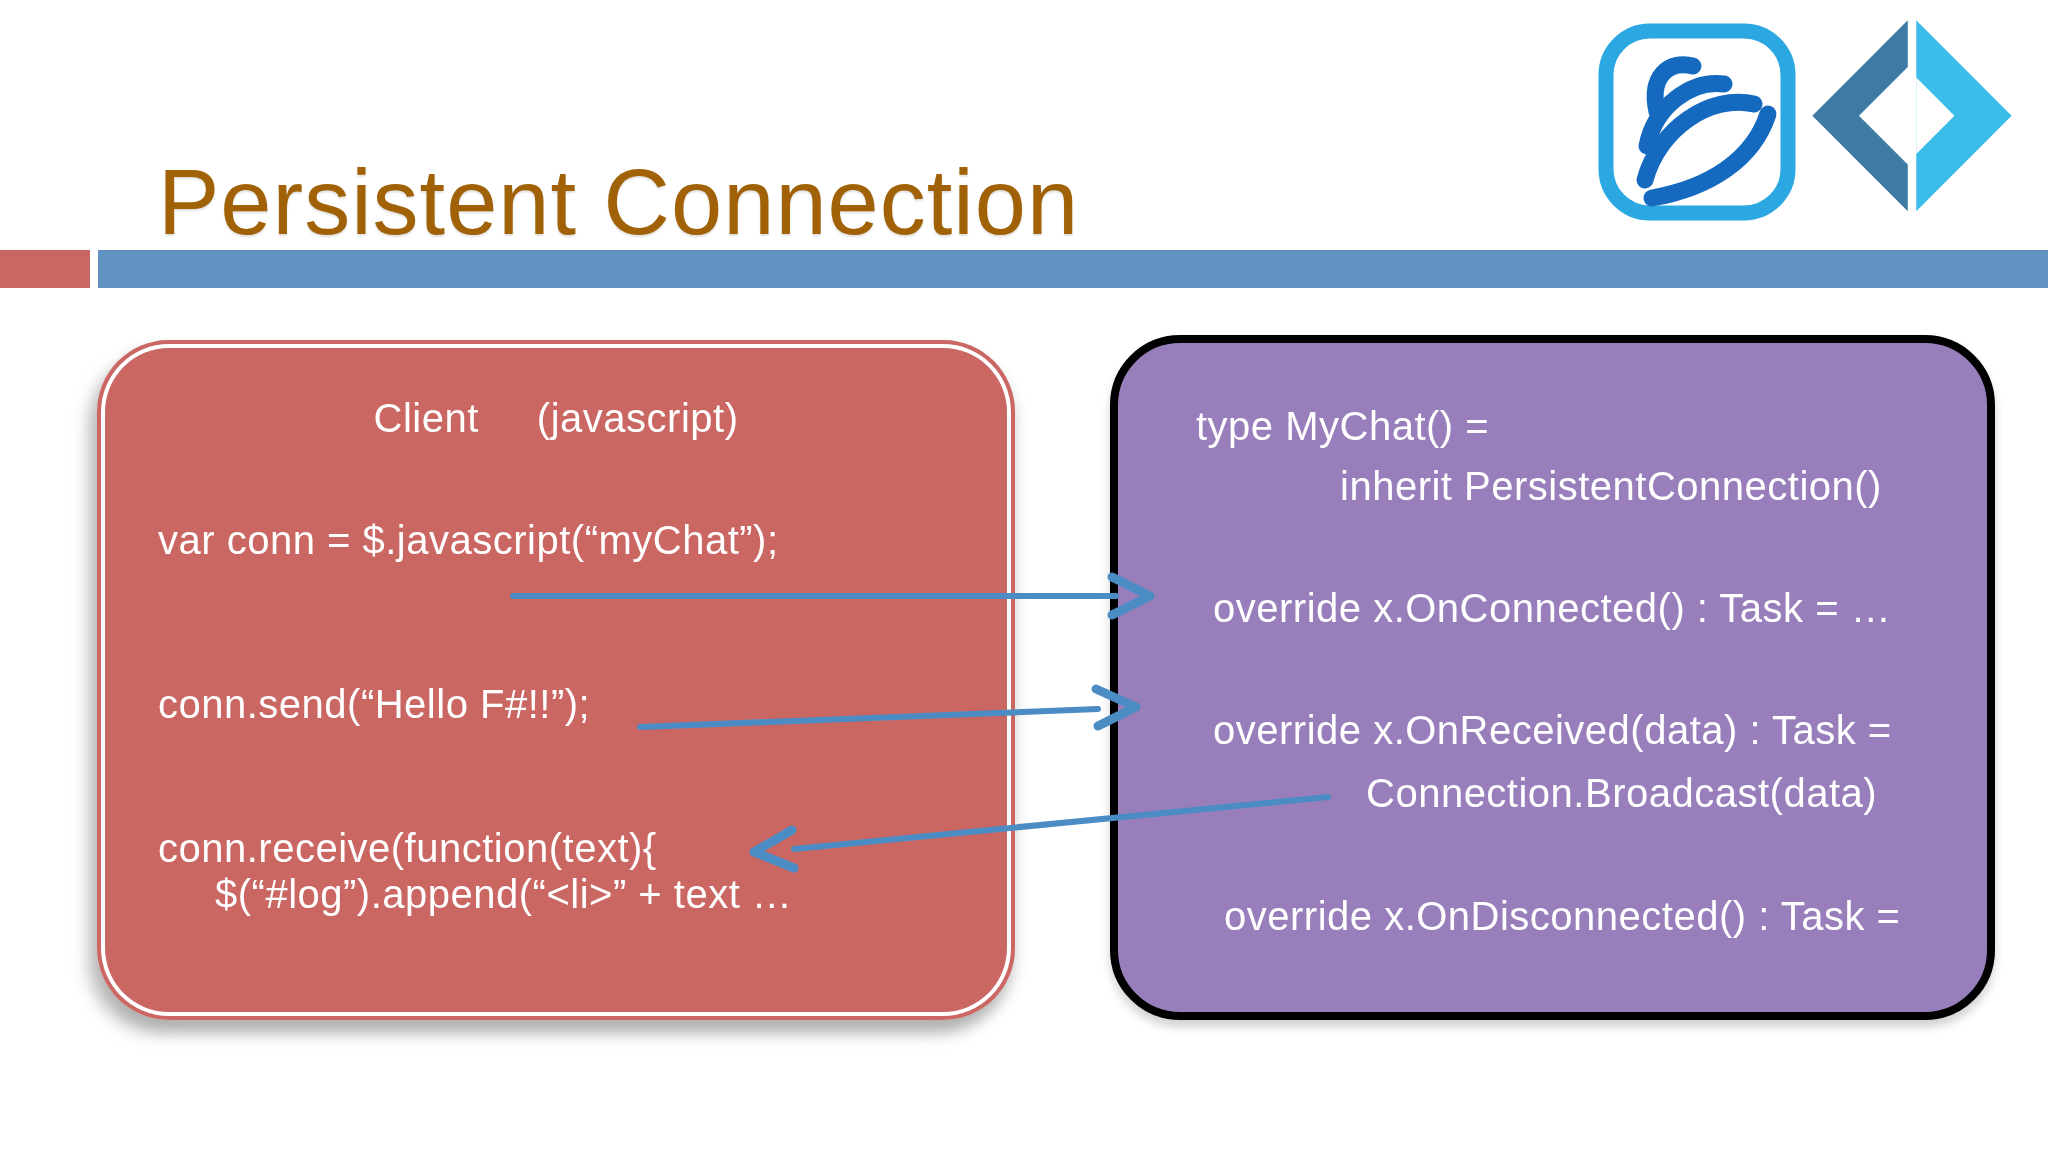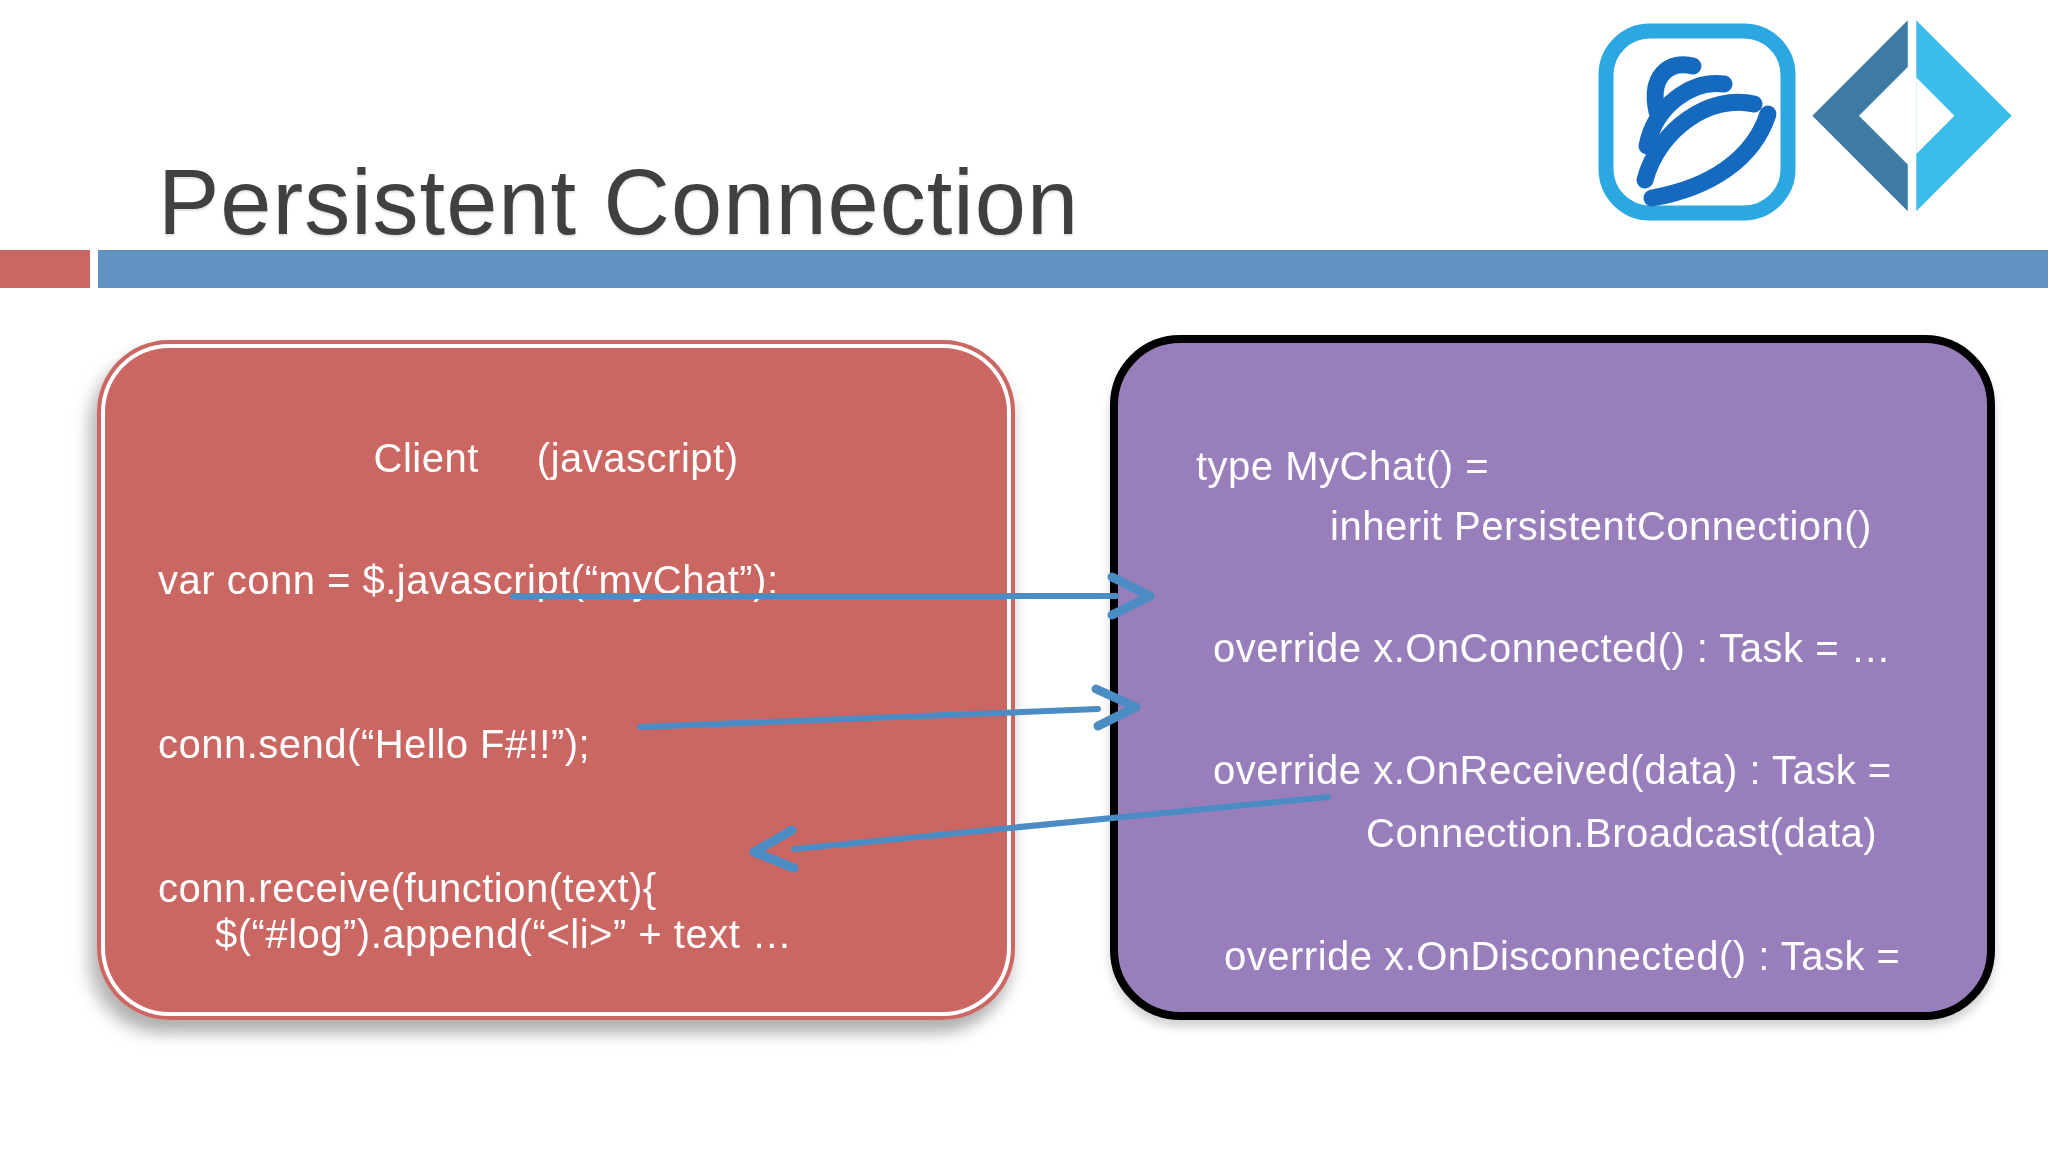--- a/index.html
+++ b/index.html
@@ -2,21 +2,21 @@
 <html><head>
 <meta charset="utf-8">
 <style>
   html,body{margin:0;padding:0;}
   body{
     width:2048px;height:1152px;position:relative;background:#ffffff;
     font-family:"Liberation Sans", sans-serif;overflow:hidden;
   }
   .title{
     position:absolute;left:158px;top:88px;
-    font-size:92px;font-weight:400;color:#404040;letter-spacing:1px;
+    font-size:92px;font-weight:400;color:#a16207;letter-spacing:1px;
     text-shadow:0 2px 2px rgba(0,0,0,0.12);white-space:nowrap;
   }
   .bar-red{position:absolute;left:0;top:250px;width:90px;height:38px;background:#C96765;}
   .bar-blue{position:absolute;left:98px;top:250px;width:1950px;height:38px;background:#6193C5;}
 
   .logo{position:absolute;}
   #signalr-logo{left:1597px;top:22px;width:200px;height:200px;}
   #fsharp-logo{left:1806px;top:8px;width:212px;height:224px;}
 
   .client-box{
@@ -29,31 +29,31 @@
       0 10px 14px rgba(110,110,110,0.30);
   }
   .server-box{
     position:absolute;left:1110px;top:335px;width:885px;height:685px;
     background:#987FBB;border:8px solid #000000;border-radius:70px;
     box-sizing:border-box;
     box-shadow:0 7px 10px rgba(0,0,0,0.18);
   }
   .code{
     position:absolute;color:#ffffff;font-size:40px;line-height:52px;
-    white-space:nowrap;letter-spacing:0.5px;margin-top:40px;
+    white-space:nowrap;letter-spacing:0.5px;
   }
   .client-box .hdr{left:0;right:0;top:52px;text-align:center;}
   .client-box .l0{left:61px;top:174px;}
   .client-box .l1{left:61px;top:234px;}
   .client-box .l2{left:61px;top:338px;}
   .client-box .l3{left:61px;top:482px;}
   .client-box .l4{left:118px;top:528px;}
 
   .server-box .s0{left:78px;top:57px;}
-  .server-box .s1{left:212px;top:117px;}
+  .server-box .s1{left:222px;top:117px;}
   .server-box .s2{left:95px;top:239px;}
   .server-box .s3{left:95px;top:361px;}
   .server-box .s4{left:248px;top:424px;}
   .server-box .s5{left:106px;top:547px;}
 
   #arrows{position:absolute;left:0;top:0;width:2048px;height:1152px;pointer-events:none;}
   .arrow-shaft{stroke:#4C8CC4;stroke-width:6;fill:none;stroke-linecap:round;}
   .arrow-head{stroke:#4C8CC4;stroke-width:9;fill:none;stroke-linecap:round;stroke-linejoin:round;}
 </style>
 </head>

